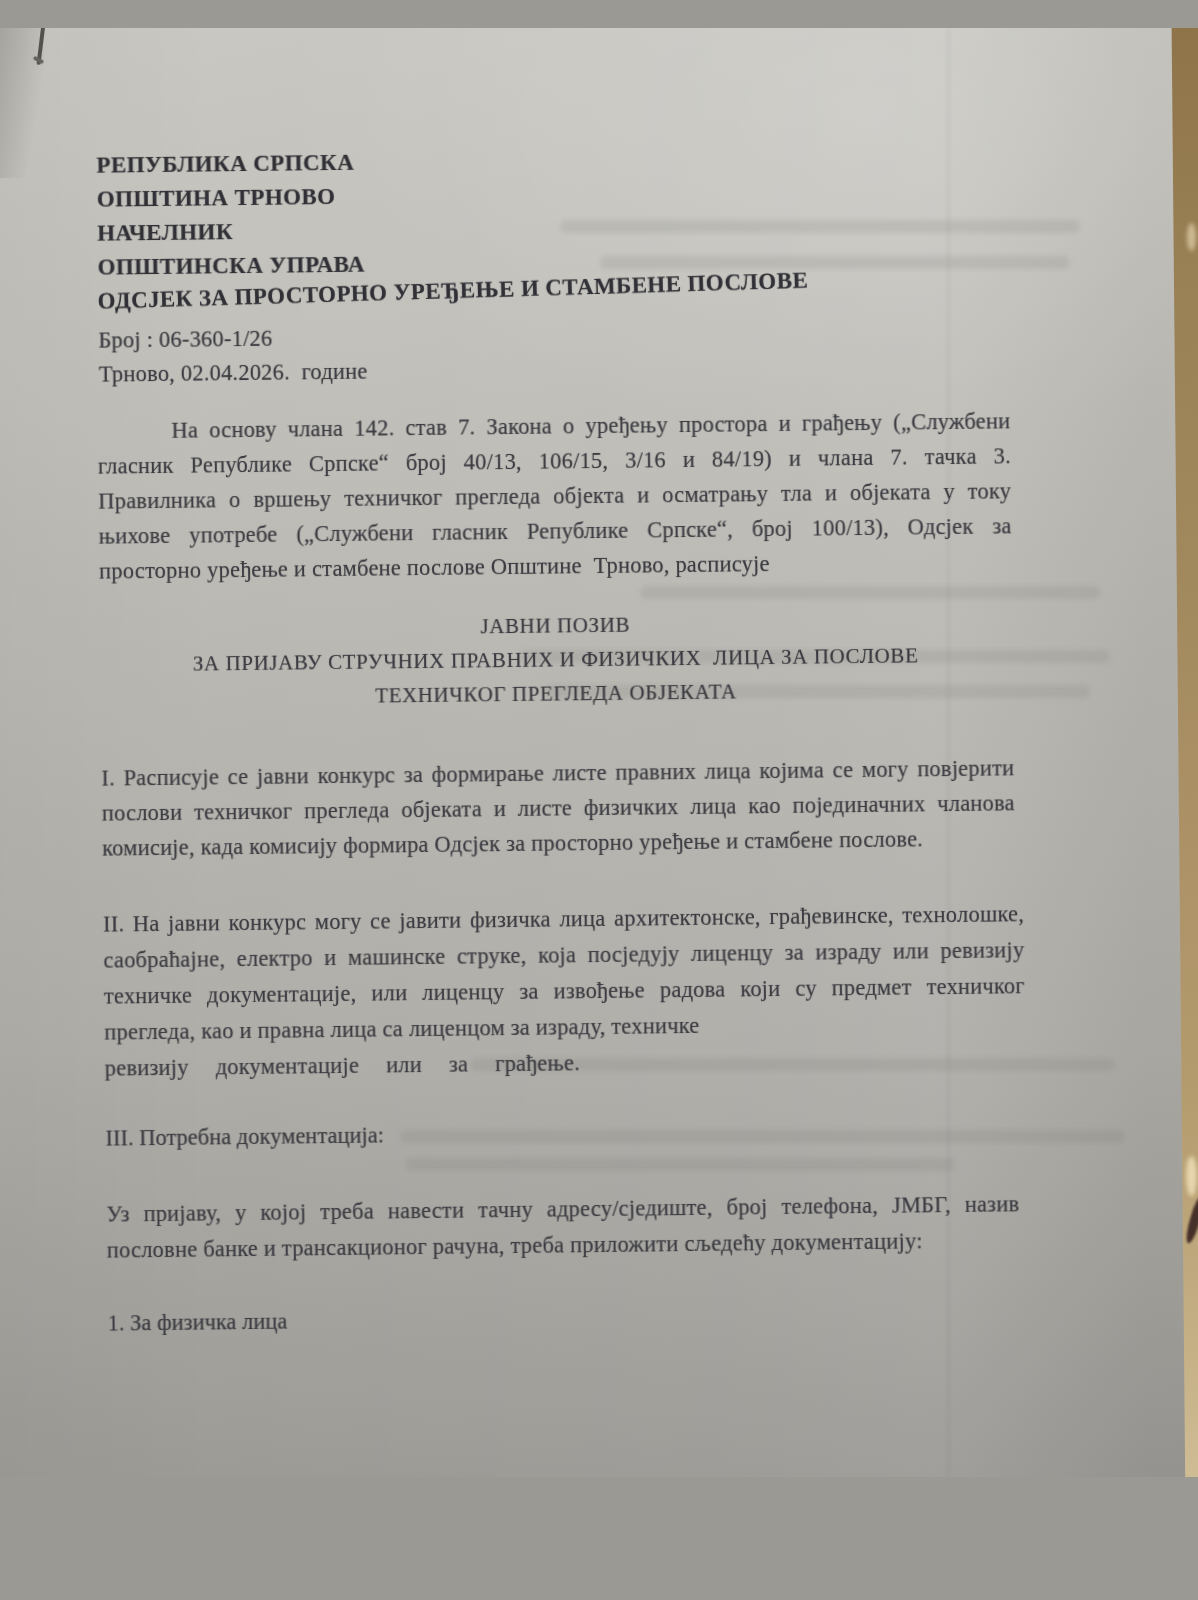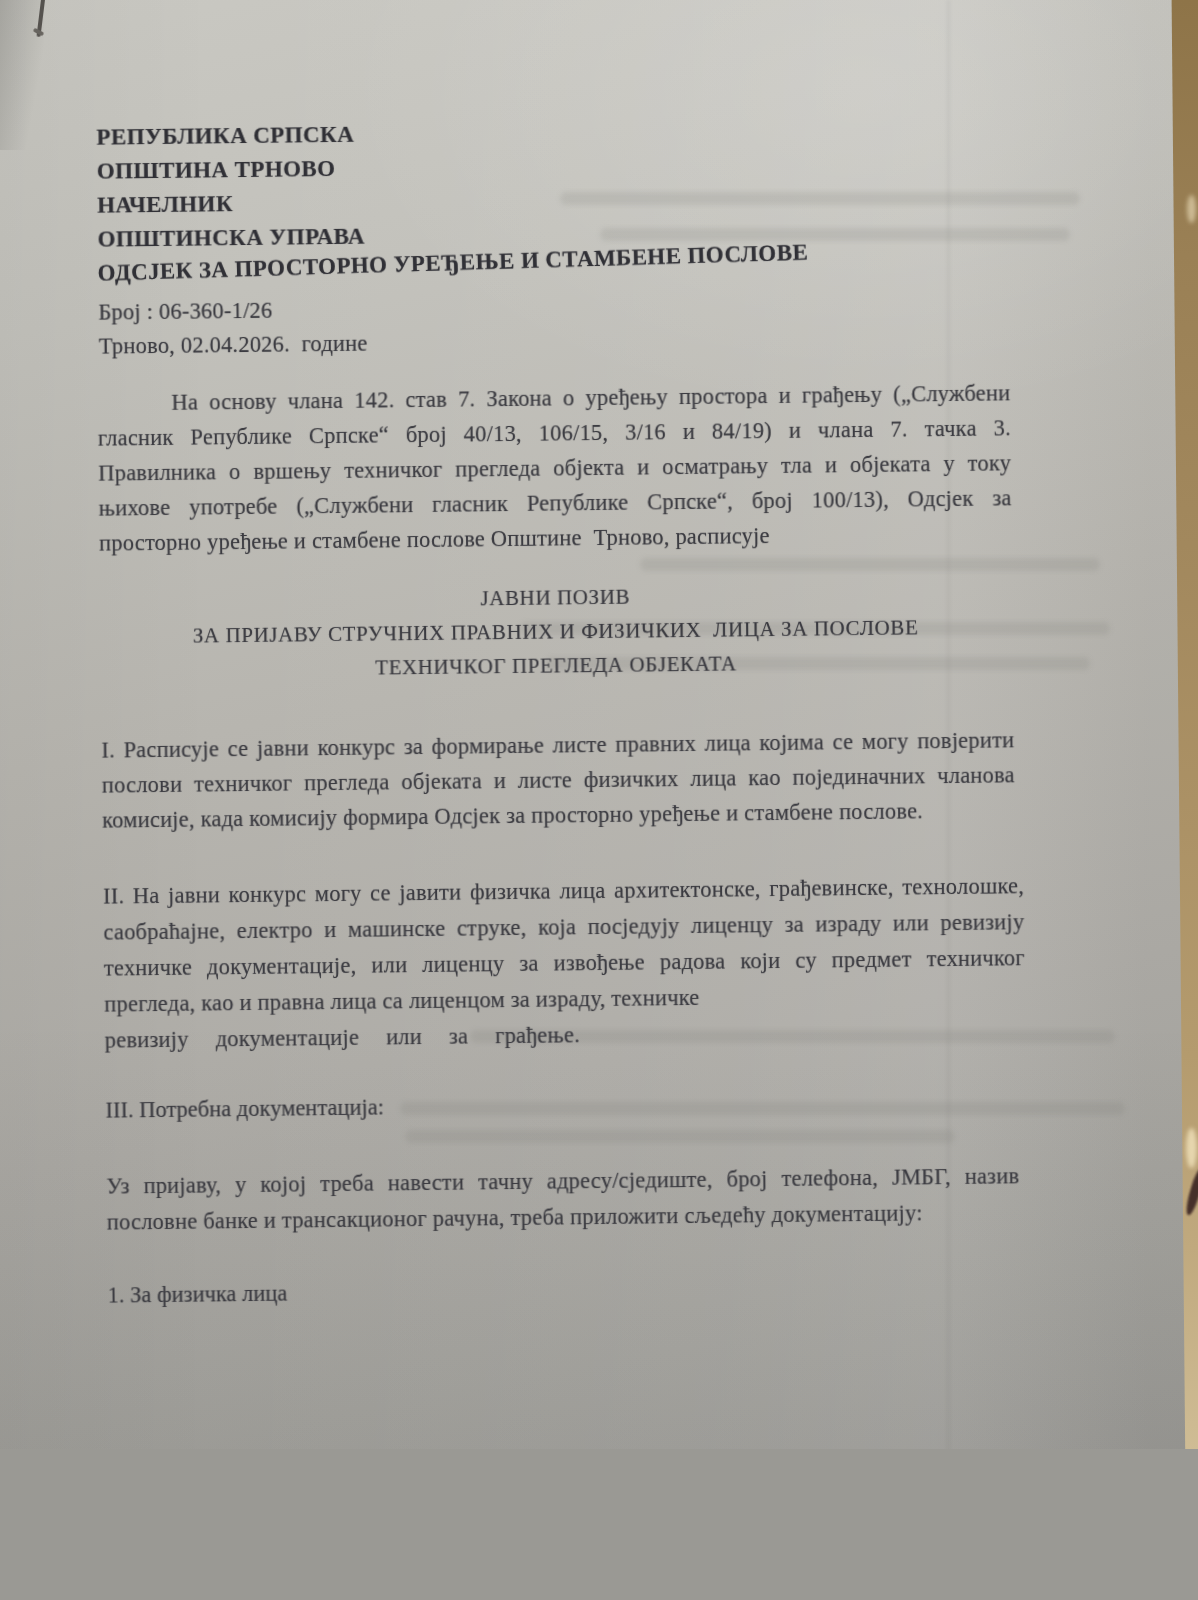--- a/index.html
+++ b/index.html
@@ -5,20 +5,21 @@
   html,body { margin:0; padding:0; }
   body {
     width:1198px; height:1600px; overflow:hidden;
     background:#9a9994;
     font-family:"Liberation Serif", serif;
   }
   .photo {
     position:relative; width:1198px; height:1449px; overflow:hidden;
     background: linear-gradient(169deg, #c9c8c2 0%, #c2c1bb 20%, #b7b5af 46%,
                 #adabA6 70%, #a5a49f 88%, #9f9e9a 100%);
+    margin-top: 28px;
   }
   .sheen-top { position:absolute; inset:0; pointer-events:none;
     background: radial-gradient(ellipse 760px 480px at 72% 6%, rgba(255,255,255,0.12), rgba(255,255,255,0) 70%); }
   .sheen-band { position:absolute; inset:0; pointer-events:none;
     background: linear-gradient(90deg, rgba(0,0,0,0.03) 0%, rgba(0,0,0,0) 18%,
                 rgba(255,255,255,0.05) 62%, rgba(255,255,255,0.09) 78%, rgba(0,0,0,0.02) 96%); }
   .shade-bottom { position:absolute; inset:0; pointer-events:none;
     background: linear-gradient(180deg, rgba(0,0,0,0) 70%, rgba(40,40,38,0.07) 100%); }
   .corner-shadow { position:absolute; left:0; top:0; width:44px; height:150px;
     background: linear-gradient(100deg, rgba(58,58,55,0.22), rgba(58,58,55,0) 75%); }

